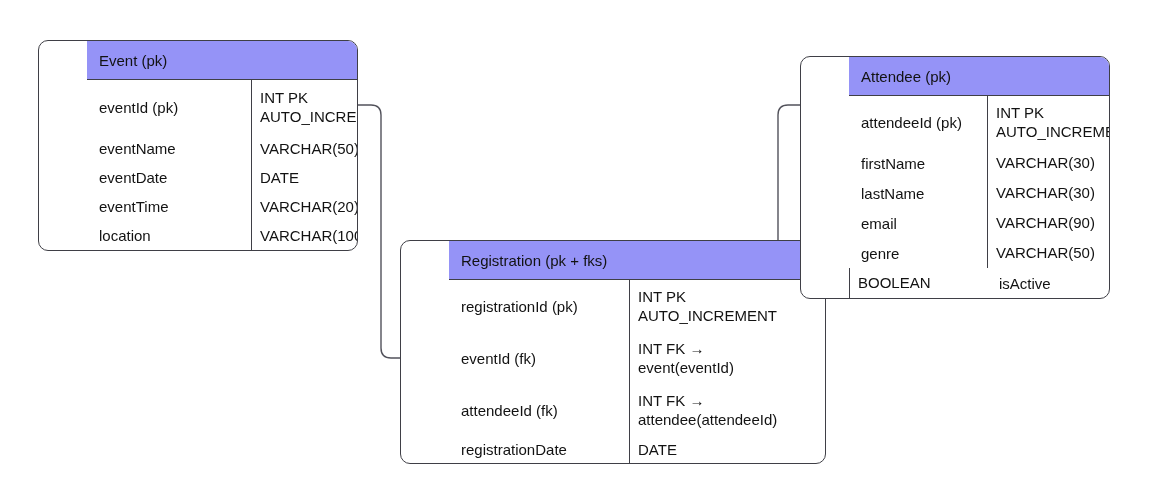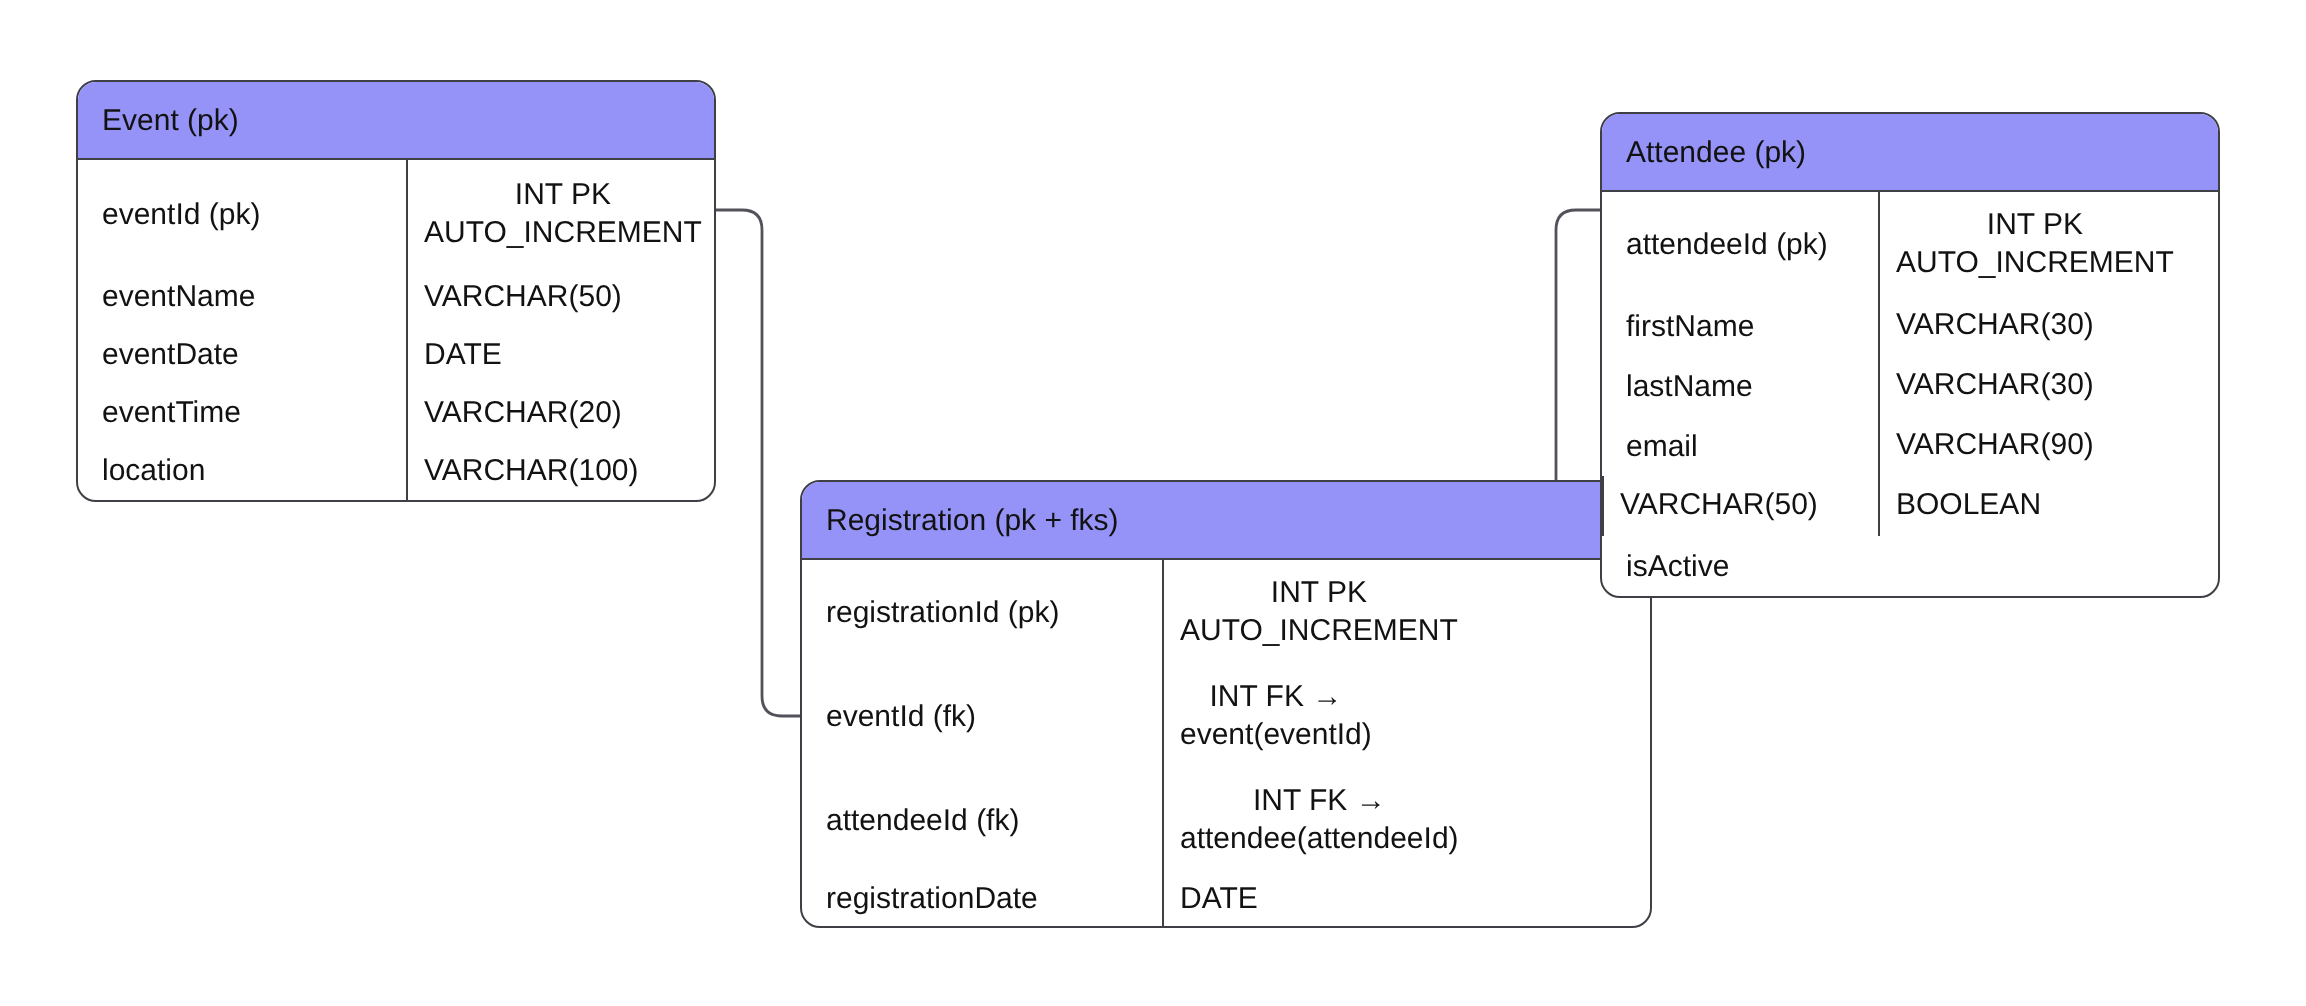--- a/index.html
+++ b/index.html
@@ -24,30 +24,31 @@
     stroke-width: 1.4;
   }
   .table-card {
     position: absolute;
     background: #ffffff;
     border: 1px solid #3f3f46;
     border-radius: 10px;
     overflow: hidden;
     font-size: 15px;
     box-sizing: border-box;
+    padding-left: 48px;
   }
   .card-header {
     height: 39px;
     border-bottom: 1px solid #3f3f46;
     display: flex;
     align-items: center;
     padding: 0 12px;
     box-sizing: border-box;
   }
-  .card-body { display: grid; text-align: center; }
+  .card-body { display: grid; }
   .cell {
     display: flex;
     align-items: center;
     padding: 0 6px 0 12px;
     box-sizing: border-box;
   }
   .cell.type {
     border-left: 1px solid #3f3f46;
     padding-left: 8px;
     white-space: pre-line;
@@ -121,19 +122,20 @@
     <div class="card-body">
       <div class="cell name h52">attendeeId (pk)</div>
       <div class="cell type h52">INT PK
 AUTO_INCREMENT</div>
       <div class="cell name h30">firstName</div>
       <div class="cell type h30">VARCHAR(30)</div>
       <div class="cell name h30">lastName</div>
       <div class="cell type h30">VARCHAR(30)</div>
       <div class="cell name h30">email</div>
       <div class="cell type h30">VARCHAR(90)</div>
+      <div class="cell name h30">genre</div>
       <div class="cell type h30">VARCHAR(50)</div>
       <div class="cell type h30">BOOLEAN</div>
       <div class="cell name h30">isActive</div>
     </div>
   </div>
 
 </div>
 
 </body></html>

